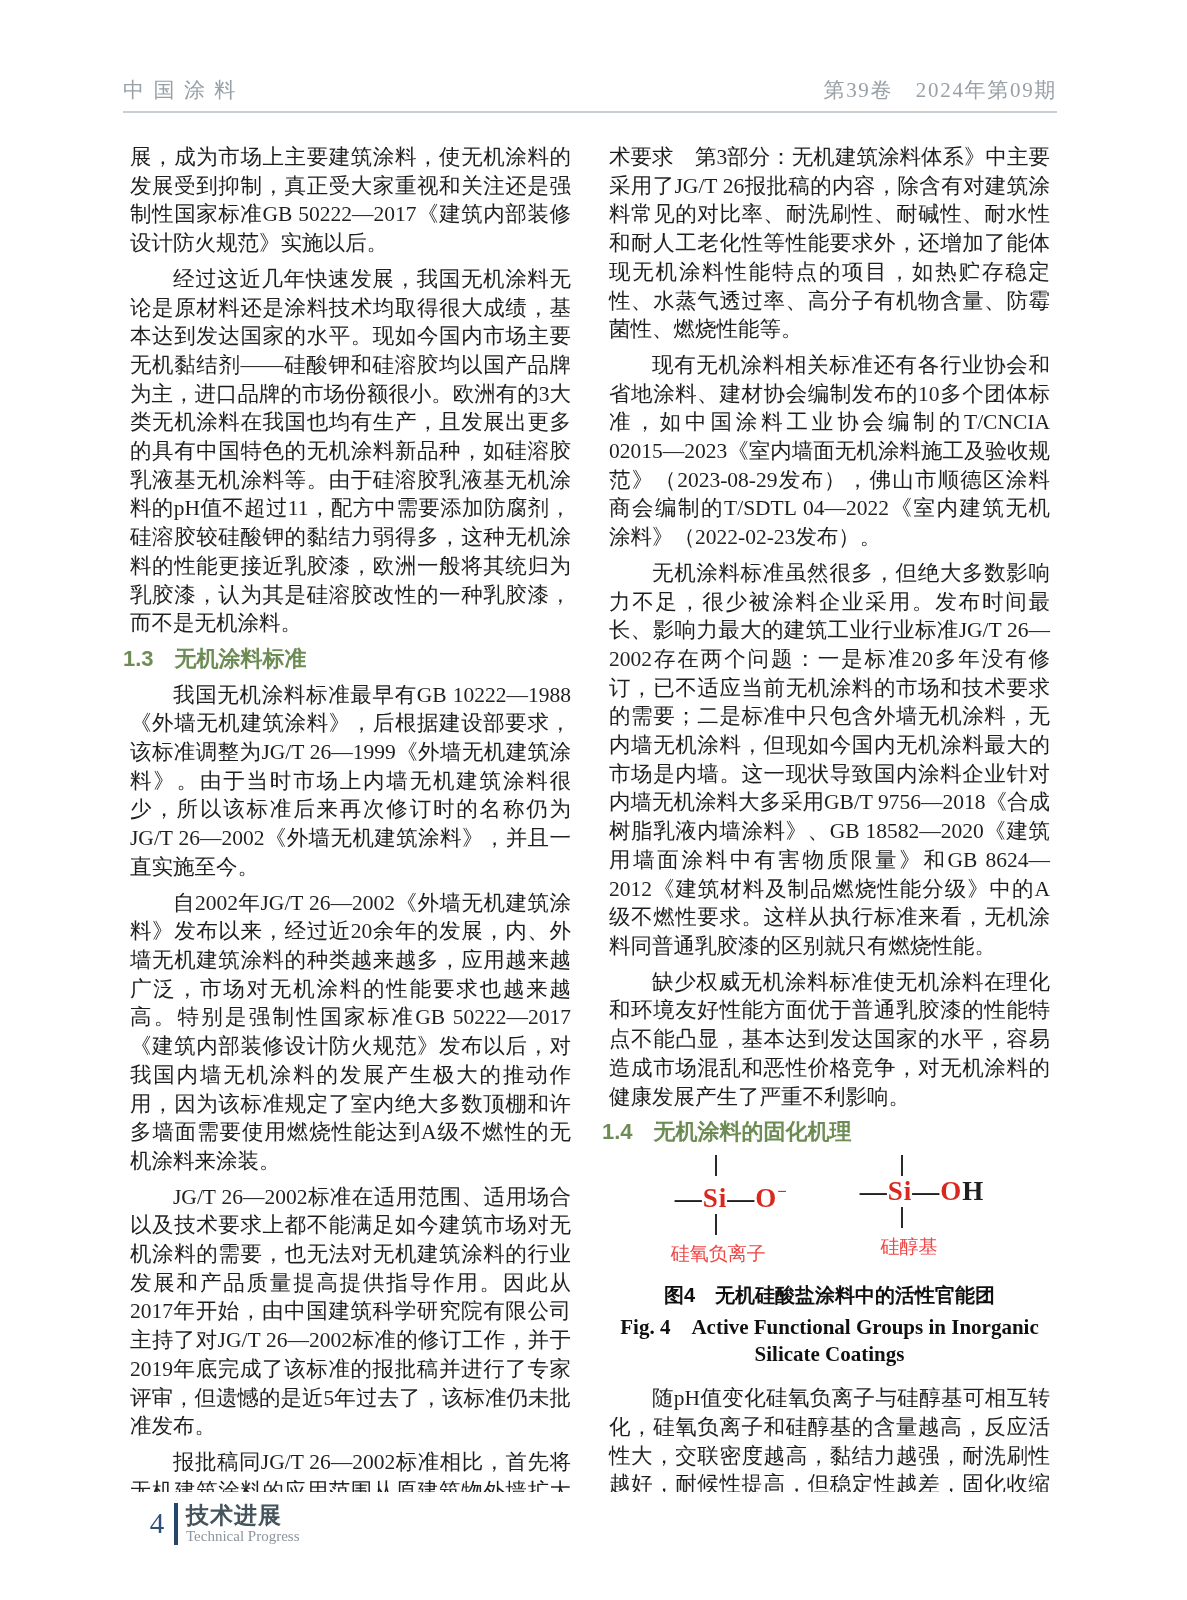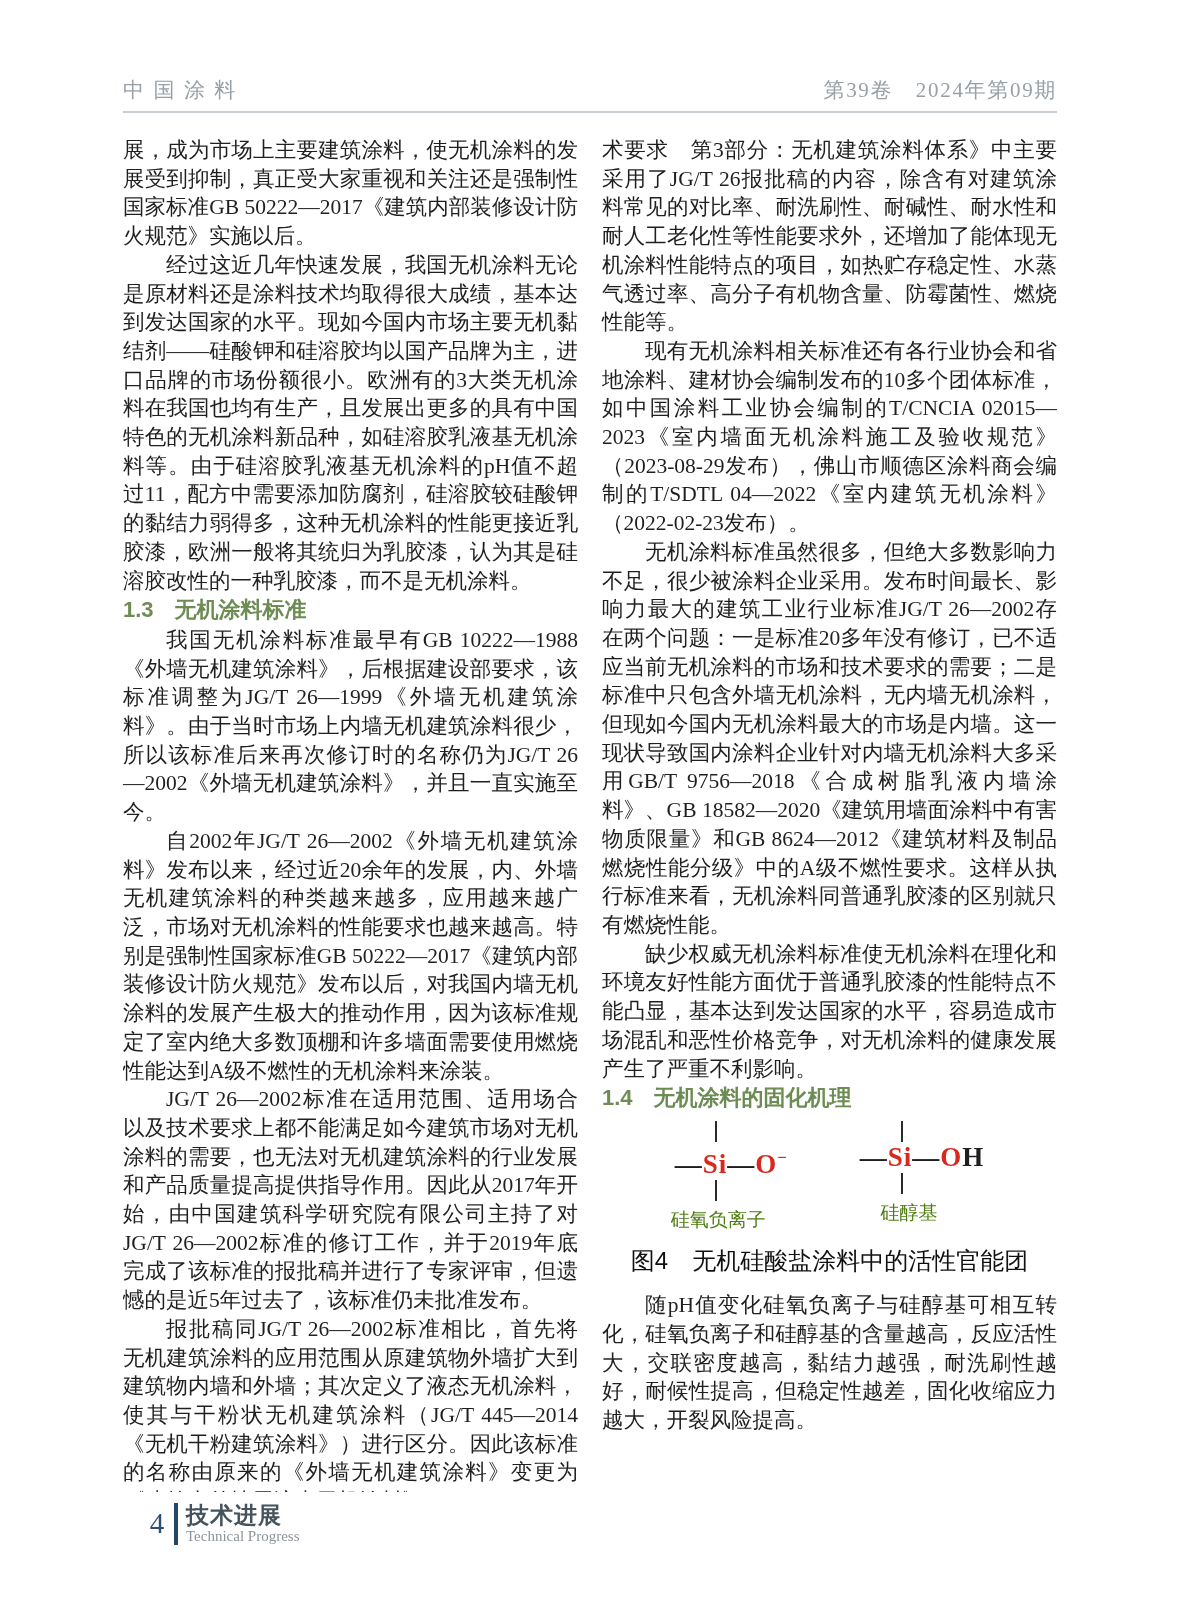--- a/index.html
+++ b/index.html
@@ -17,46 +17,46 @@
     font-size:21px; color:#97a0a7;
   }
   .journal-name { letter-spacing:0.45em; }
   .issue-info   { letter-spacing:0.08em; }
   
   .bodywrap {
     position:absolute; left:123px; top:136px; width:934px; height:1356px;
     display:flex; gap:24px; overflow:hidden;
   }
   .column { width:455px; text-align:justify; font-size:21.5px; line-height:28.7px; }
-  .para   { margin:0; }
+  .para   { margin:7px; }
   .ind    { text-indent:2em; }
   .sec-h  {
     margin:1px 0 1px 0; font-size:22px; font-weight:bold; color:#6d8c54;
     font-family:"Liberation Sans","DejaVu Sans",sans-serif; text-align:left;
   }
   .sec-num { margin-right:0.95em; }
   
   .fig { margin:8px 0 16px 0; text-align:center; }
   .structs { display:flex; justify-content:center; gap:72px; margin:8px 0 0 0; }
   .struct  { display:flex; flex-direction:column; align-items:center; }
   .bondv   { width:2px; height:21px; background:#2a2a2a; }
   .formula {
     font-family:"Liberation Serif","DejaVu Serif",serif; font-weight:bold;
     font-size:27px; line-height:31px; letter-spacing:1px; color:#1f1f1f;
     white-space:nowrap;
   }
   .formula sup { font-size:0.62em; }
   .red    { color:#d9281e; }
-  .slabel { font-size:19px; margin-top:5px; color:#4d7c0f; }
+  .slabel { font-size:19px; margin-top:5px; color:#ef4444; }
   .off-l  { transform:translateX(-15px); }
   .off-r  { transform:translateX(-20px); }
   .off-lbl{ transform:translateX(-13px); }
   .cap-zh {
-    font-family:"Liberation Sans","DejaVu Sans",sans-serif; font-weight:normal;
-    font-size:24px; margin-top:12px; color:#101010;
+    font-family:"Liberation Sans","DejaVu Sans",sans-serif; font-weight:bold;
+    font-size:20px; margin-top:12px; color:#101010;
   }
   .cap-en {
     font-family:"Liberation Serif","DejaVu Serif",serif; font-weight:bold;
     font-size:21px; line-height:27px; margin-top:5px; max-width:440px;
     margin-left:auto; margin-right:auto; color:#101010;
   }
   
   .footer { position:absolute; left:140px; top:1502px; display:flex; align-items:center; }
   .page-num {
     font-size:29px; color:#2f4f74; width:34px; text-align:center;
@@ -113,20 +113,21 @@
           <div class="struct">
             <div class="bondv off-r"></div>
             <div class="formula"><span>—</span><span class="red">Si</span><span>—</span><span class="red">O</span><span>H</span></div>
             <div class="bondv off-r"></div>
             <div class="slabel off-lbl">硅醇基</div>
           </div>
 
         </div>
         <figcaption>
           <div class="cap-zh">图4　无机硅酸盐涂料中的活性官能团</div>
+          <div class="cap-en">Fig. 4　Active Functional Groups in Inorganic Silicate Coatings</div>
         </figcaption>
       </figure>
 
       <div>
           <p class="para ind">随pH值变化硅氧负离子与硅醇基可相互转化，硅氧负离子和硅醇基的含量越高，反应活性大，交联密度越高，黏结力越强，耐洗刷性越好，耐候性提高，但稳定性越差，固化收缩应力越大，开裂风险提高。</p>
         </div>
     </div>
   </div>
 
   <div class="footer">

